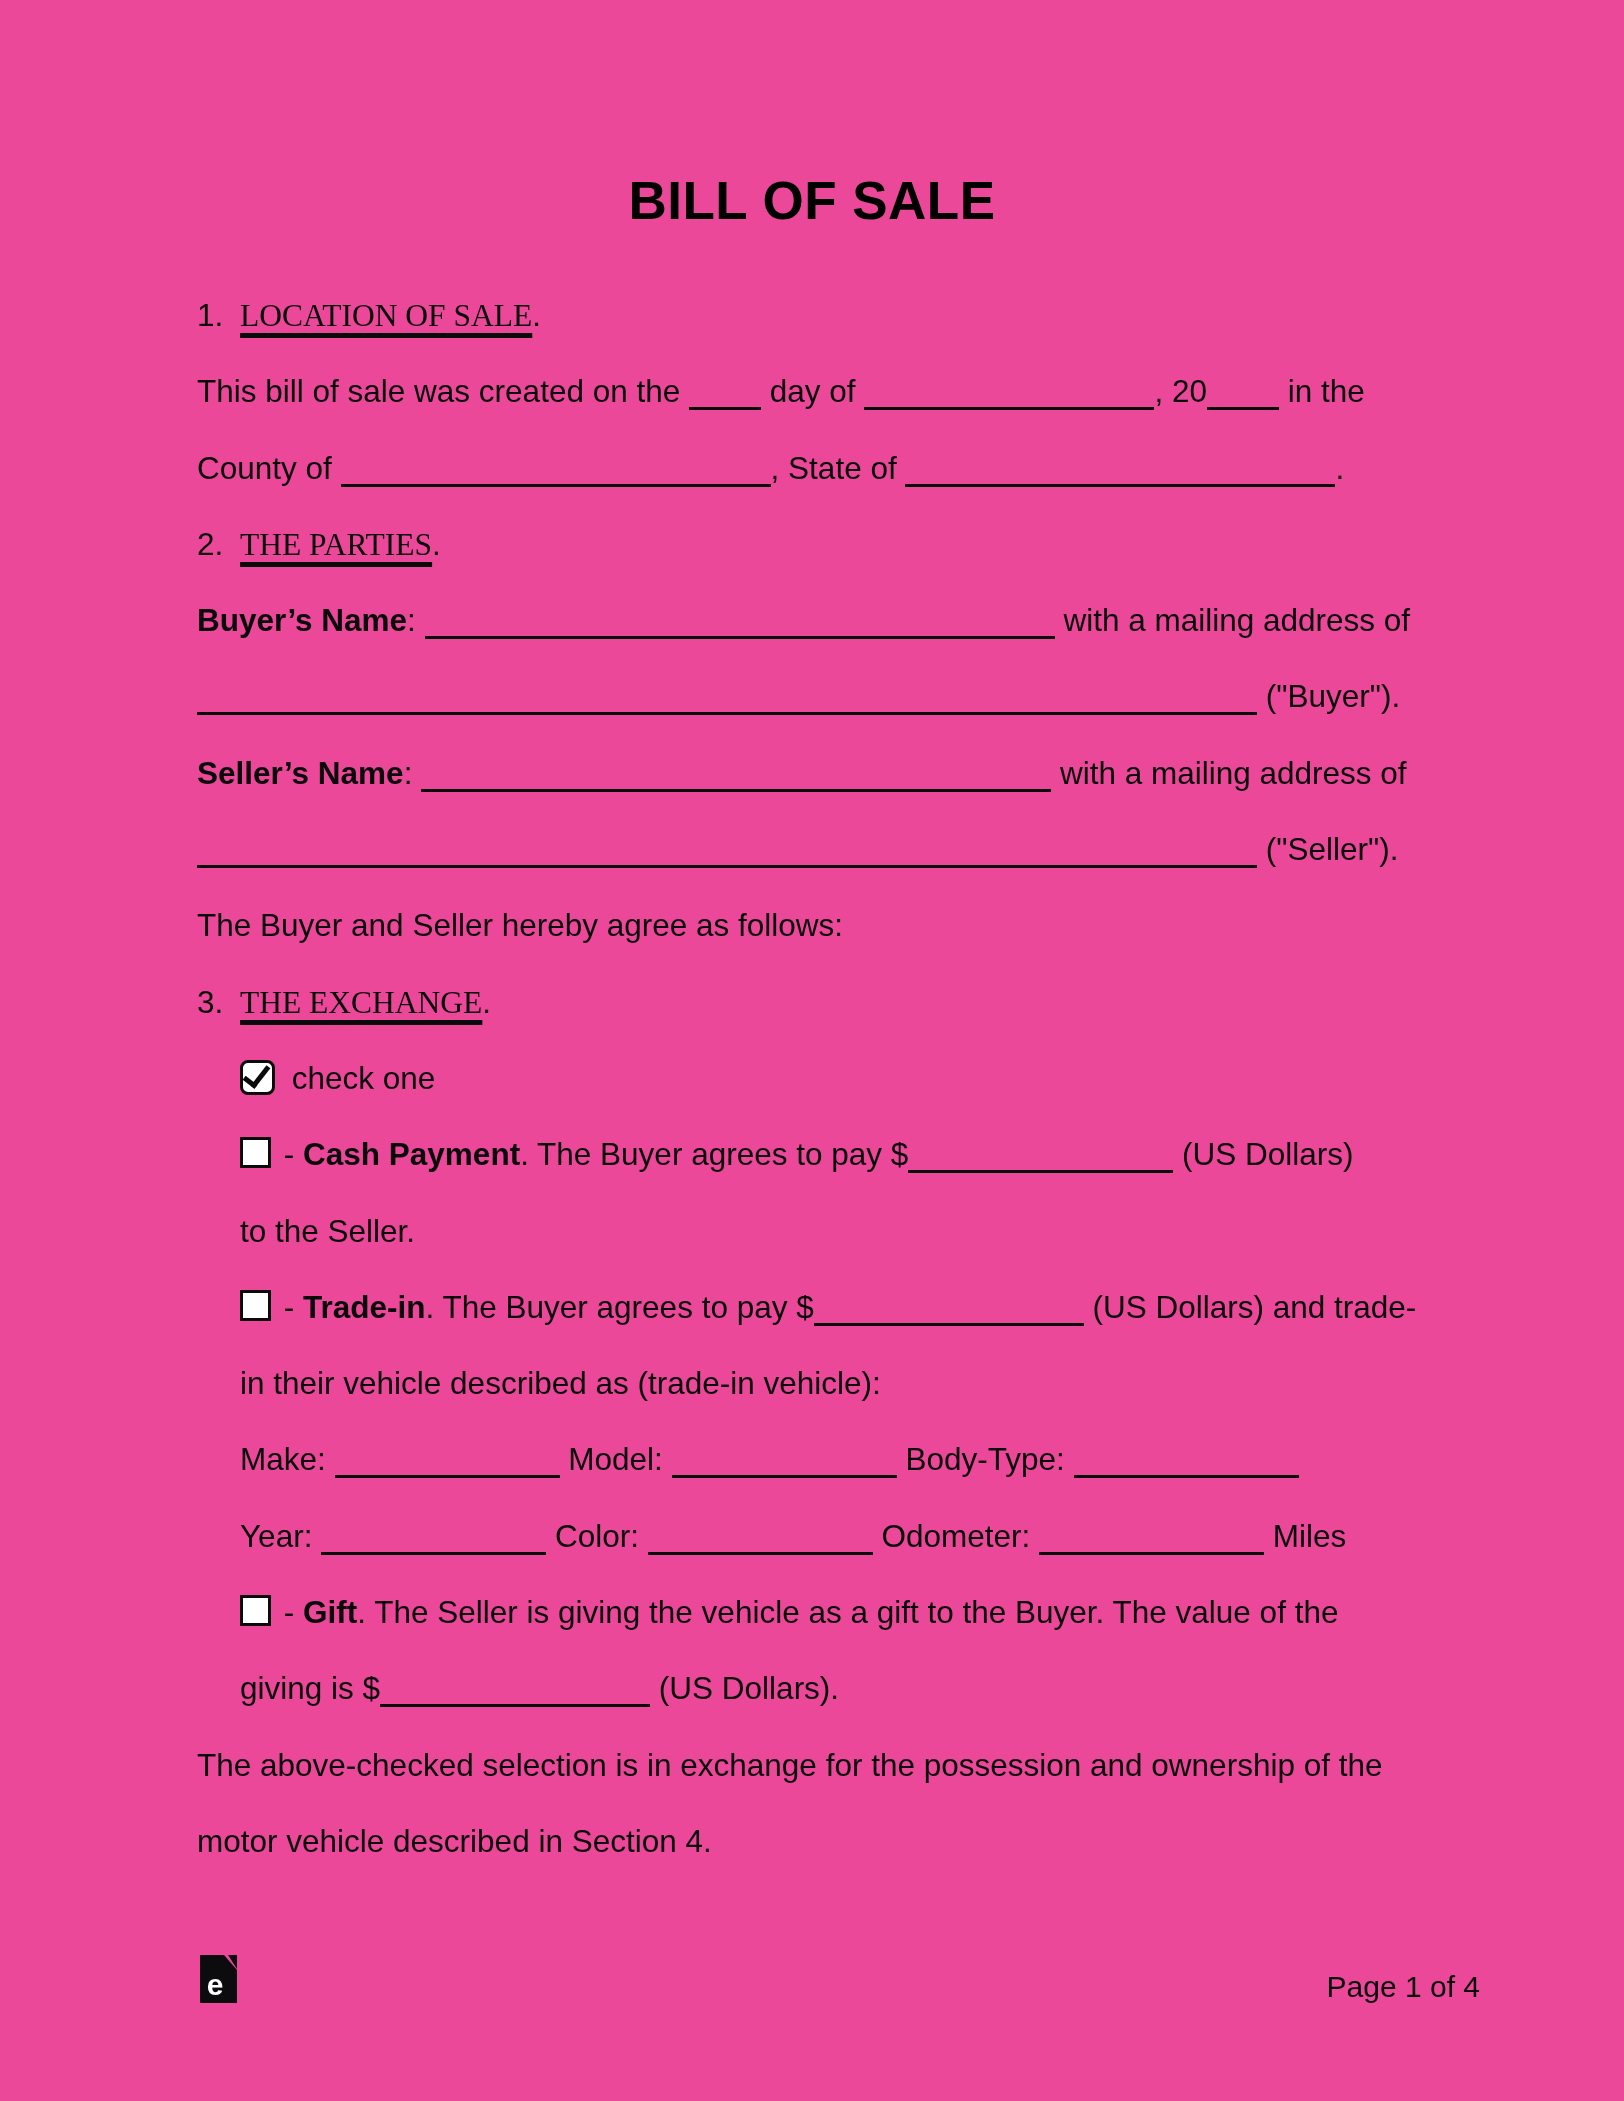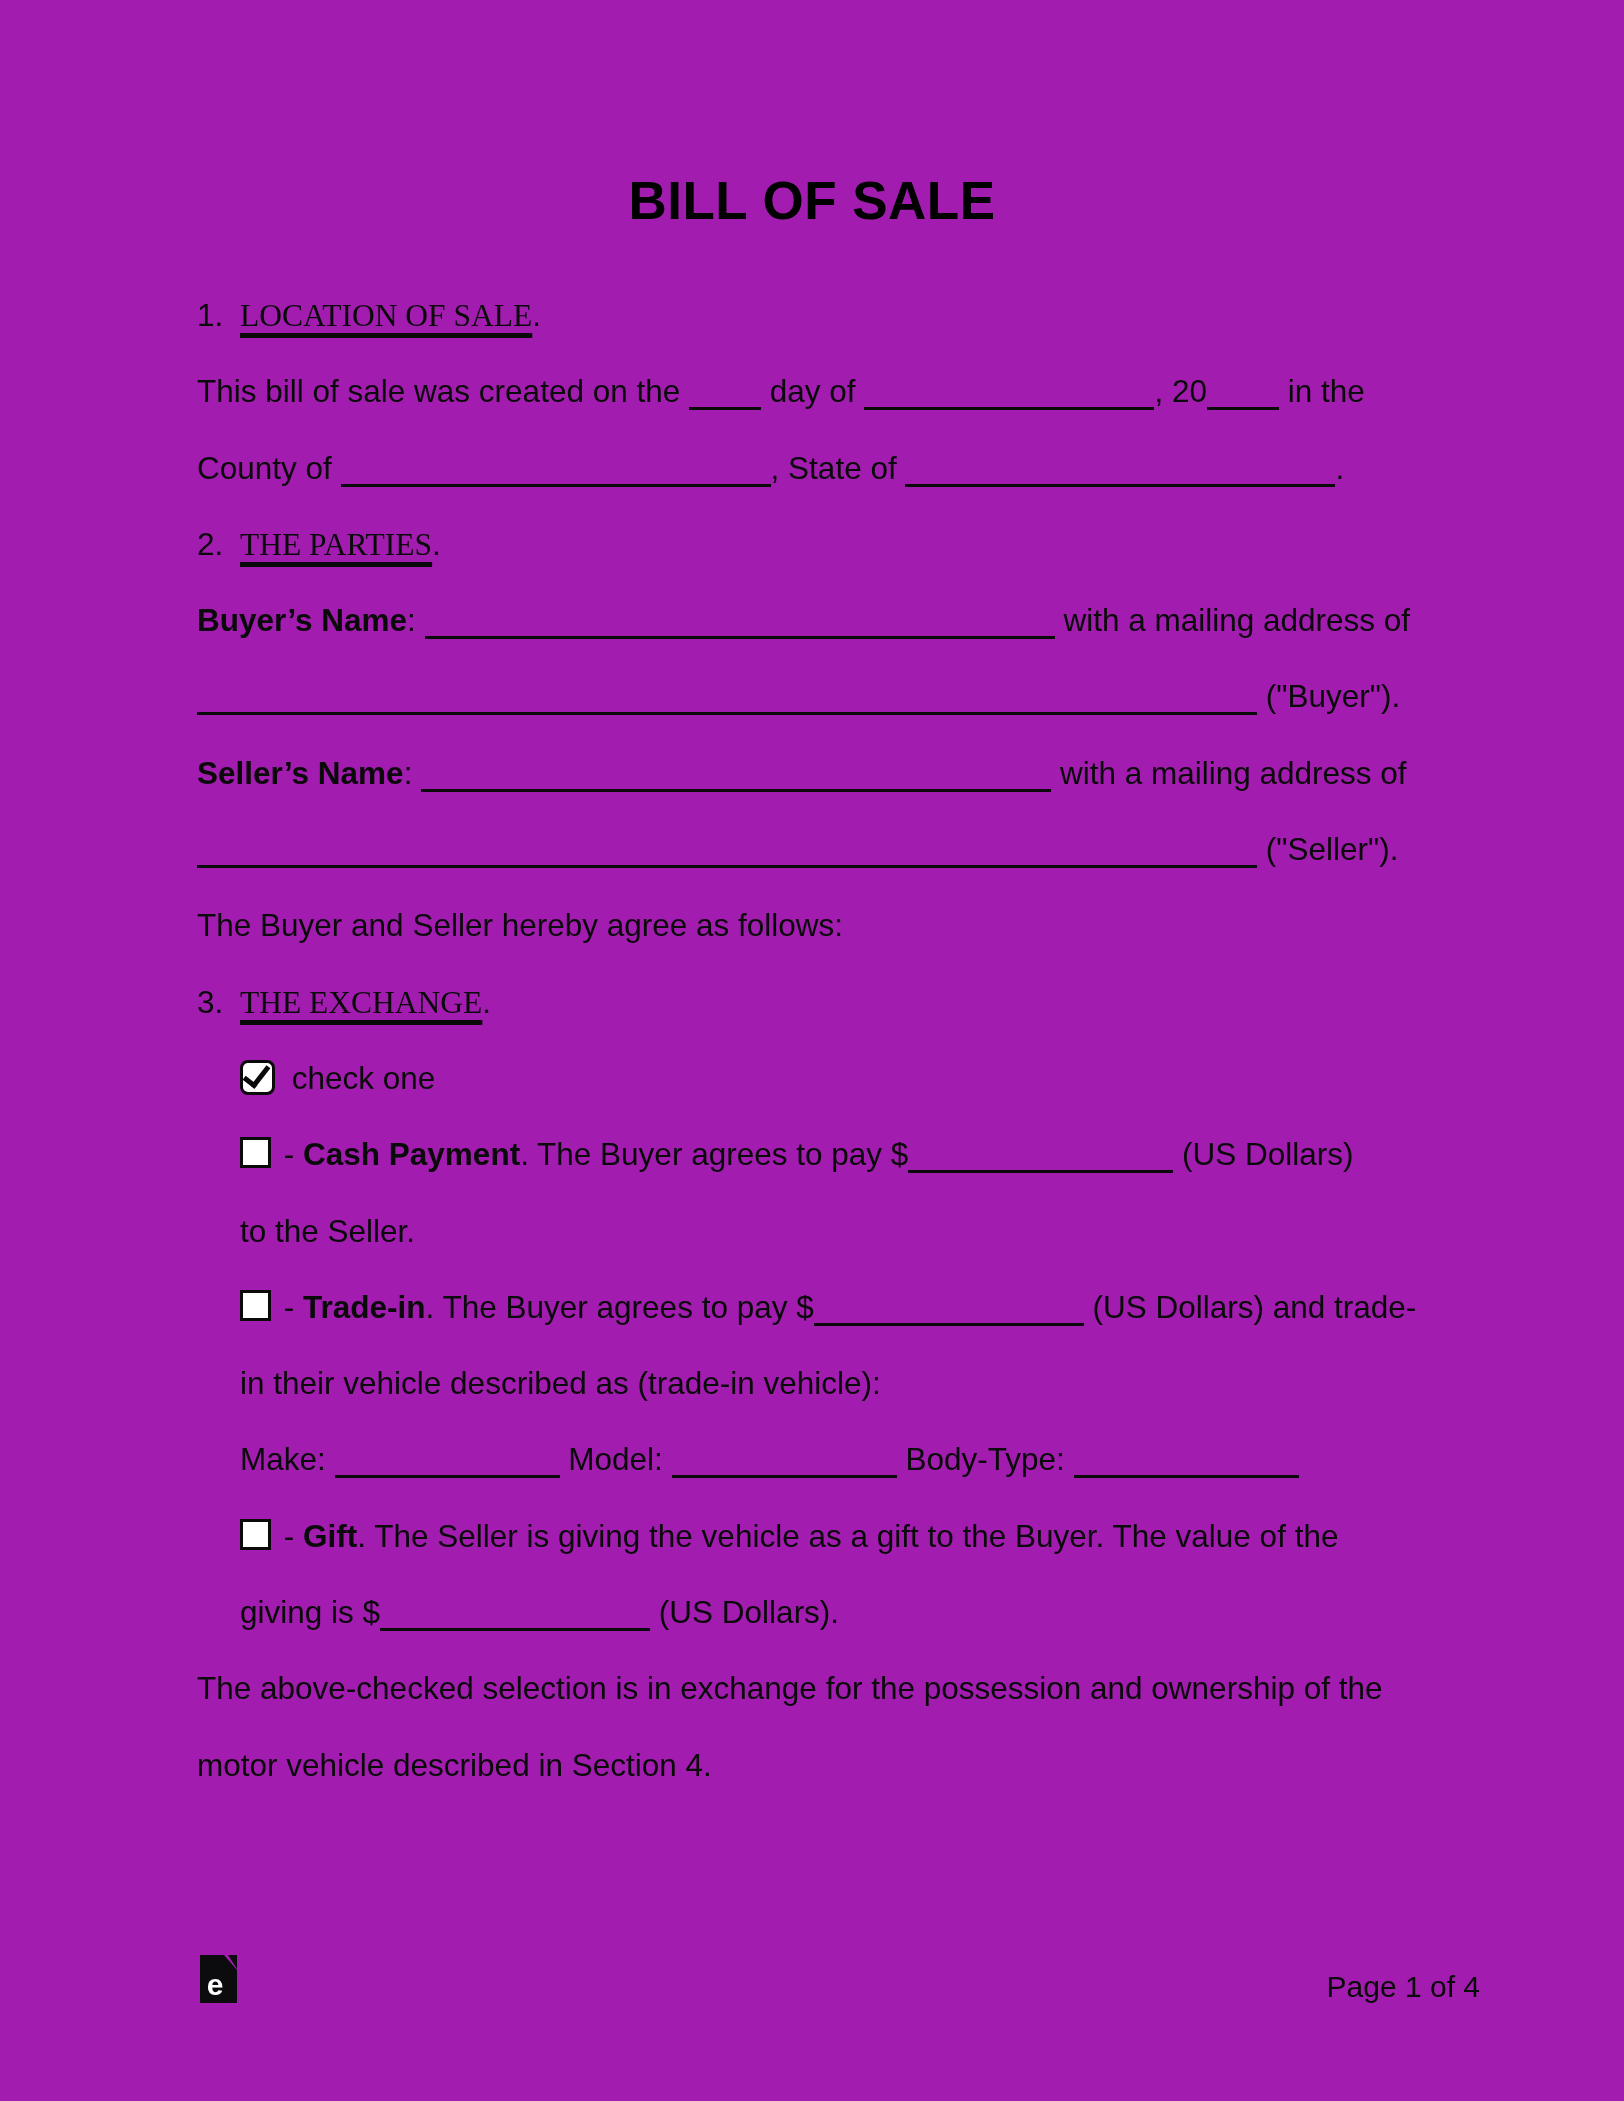--- a/index.html
+++ b/index.html
@@ -1,19 +1,19 @@
 <!DOCTYPE html>
 <html><head>
 <meta charset="utf-8">
 <style>
   html,body { margin:0; padding:0; background:#ffffff; }
   .page {
     position:relative;
     width:1624px; height:2101px;
-    background:#a21caf;
+    background:#ec4899;
     font-family:"Liberation Sans","DejaVu Sans",sans-serif;
     font-size:31.5px;
     color:#0a0a0a;
     overflow:hidden;
   }
   .doc-title {
     position:absolute; top:170px; left:0; width:1624px;
     text-align:center; font-size:53px; font-weight:bold;
     letter-spacing:0.5px; color:#000;
   }
@@ -133,20 +133,27 @@
 
     <div class="line indent"><span>in their vehicle described as (trade-in vehicle):</span></div>
 
     <div class="line indent"><span>Make:</span>
       <span class="blank w225"></span>
       <span>Model:</span>
       <span class="blank w225"></span>
       <span>Body-Type:</span>
       <span class="blank w225"></span></div>
 
+    <div class="line indent"><span>Year:</span>
+      <span class="blank w225"></span>
+      <span>Color:</span>
+      <span class="blank w225"></span>
+      <span>Odometer:</span>
+      <span class="blank w225"></span>
+      <span>Miles</span></div>
 
     <div class="line indent"><span class="cb"></span>
       <span>-</span>
       <span class="b">Gift</span><span>. The Seller is giving the vehicle as a gift to the Buyer. The value of the</span></div>
 
     <div class="line indent"><span>giving is $</span><span class="blank w270"></span>
       <span>(US Dollars).</span></div>
 
     <div class="line"><span>The above-checked selection is in exchange for the possession and ownership of the</span></div>
     <div class="line"><span>motor vehicle described in Section 4.</span></div>

